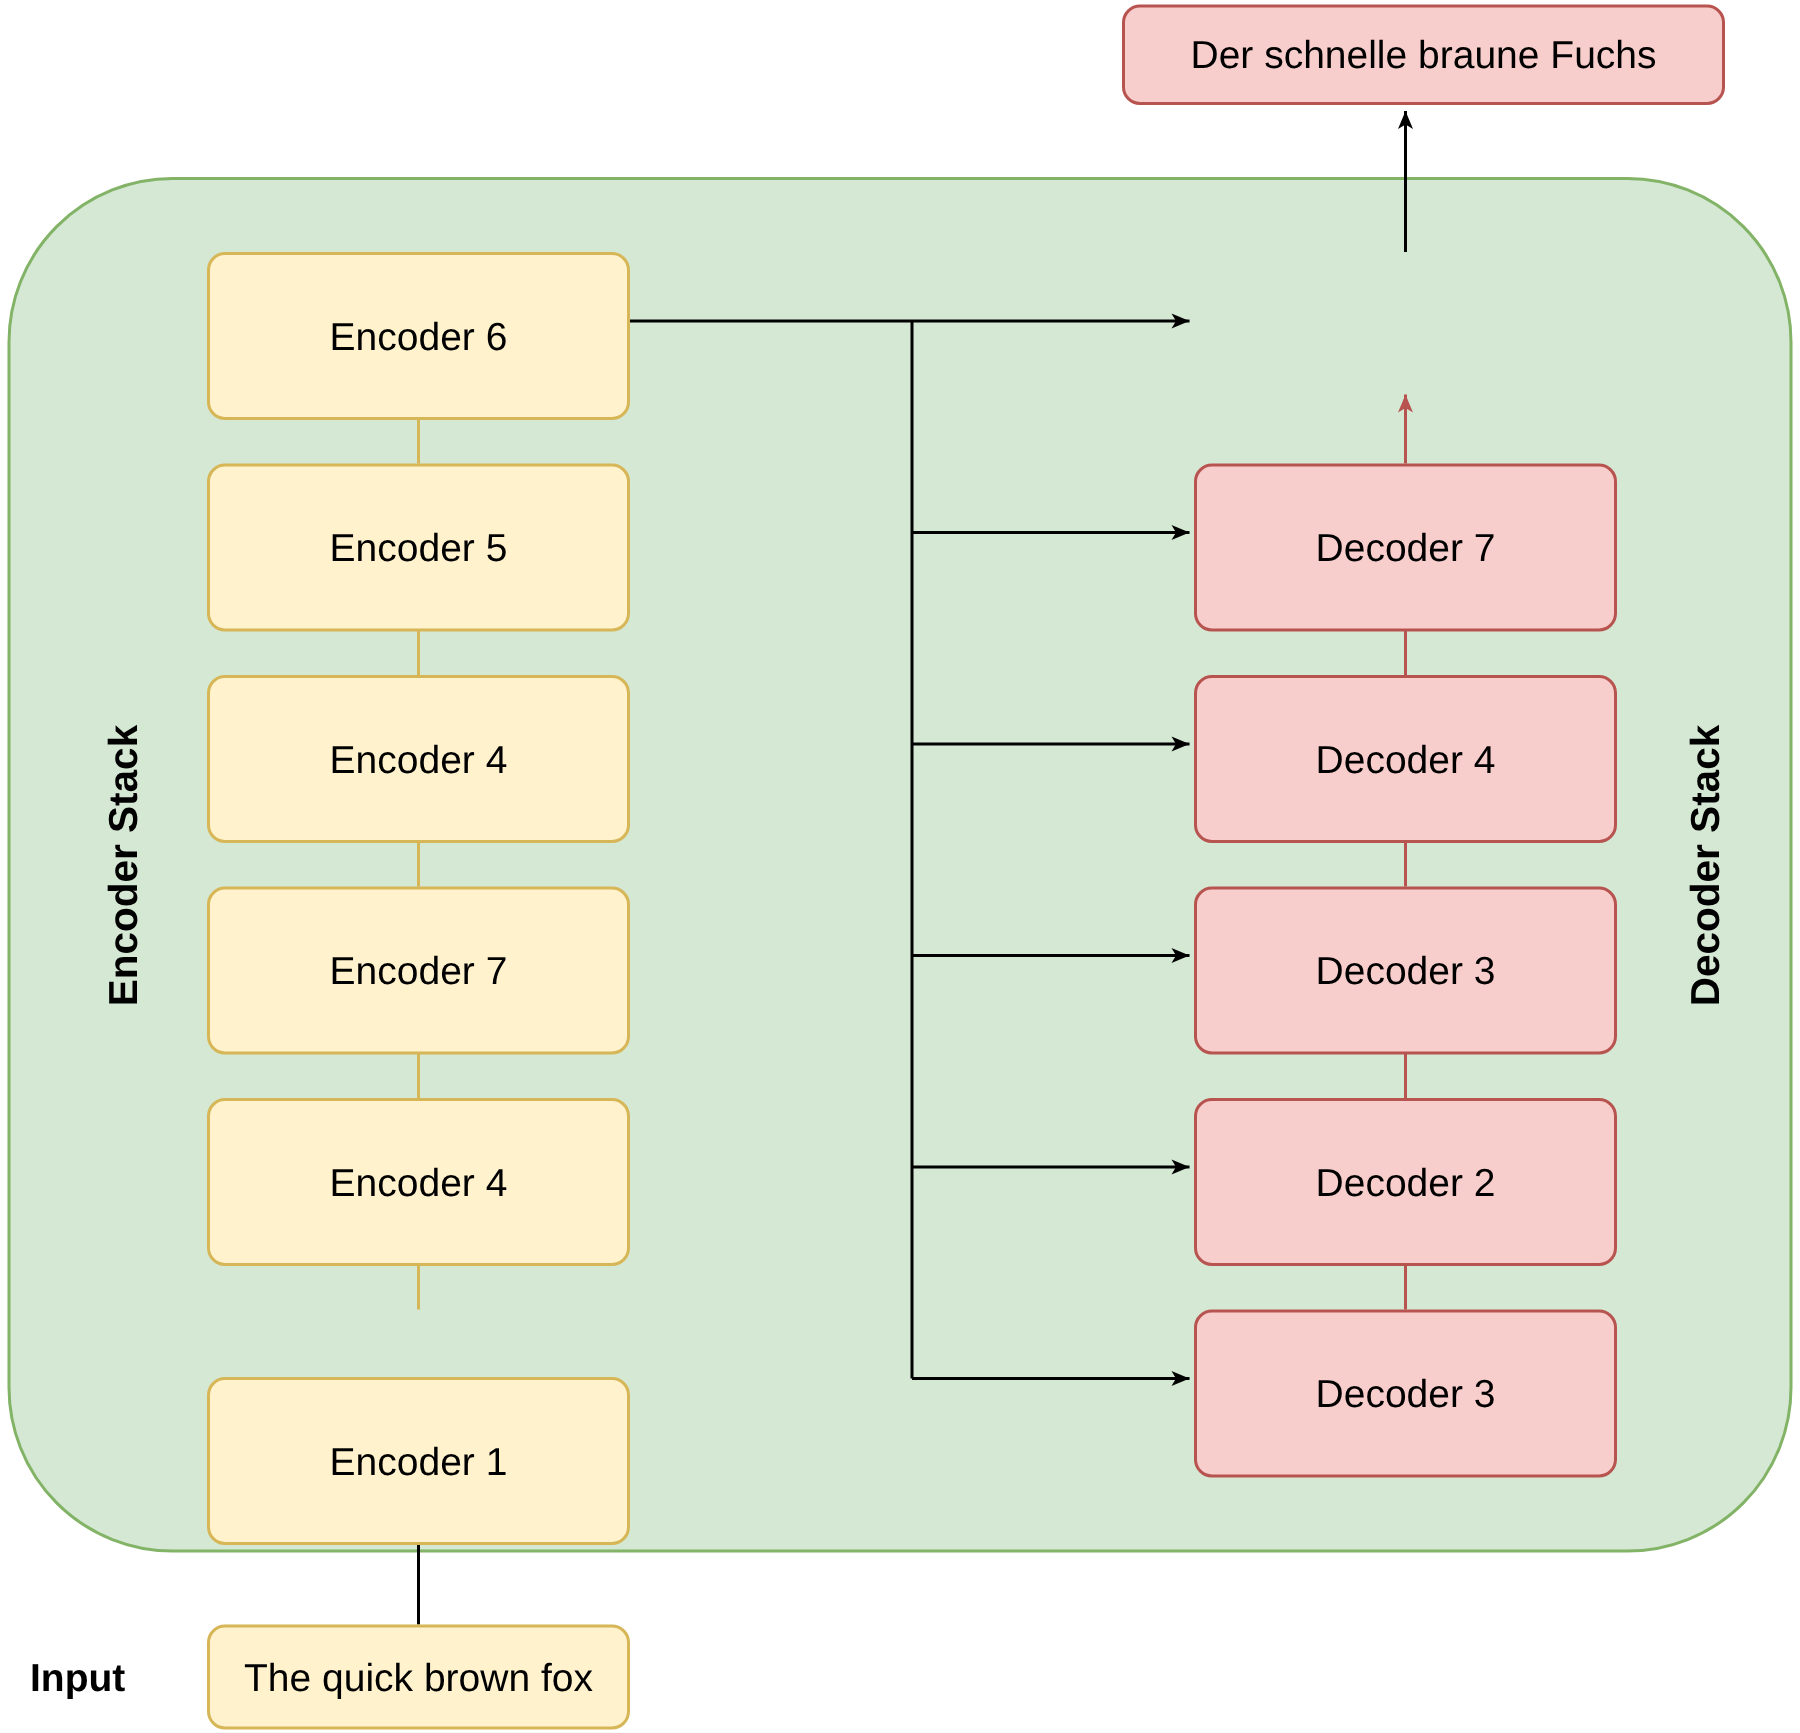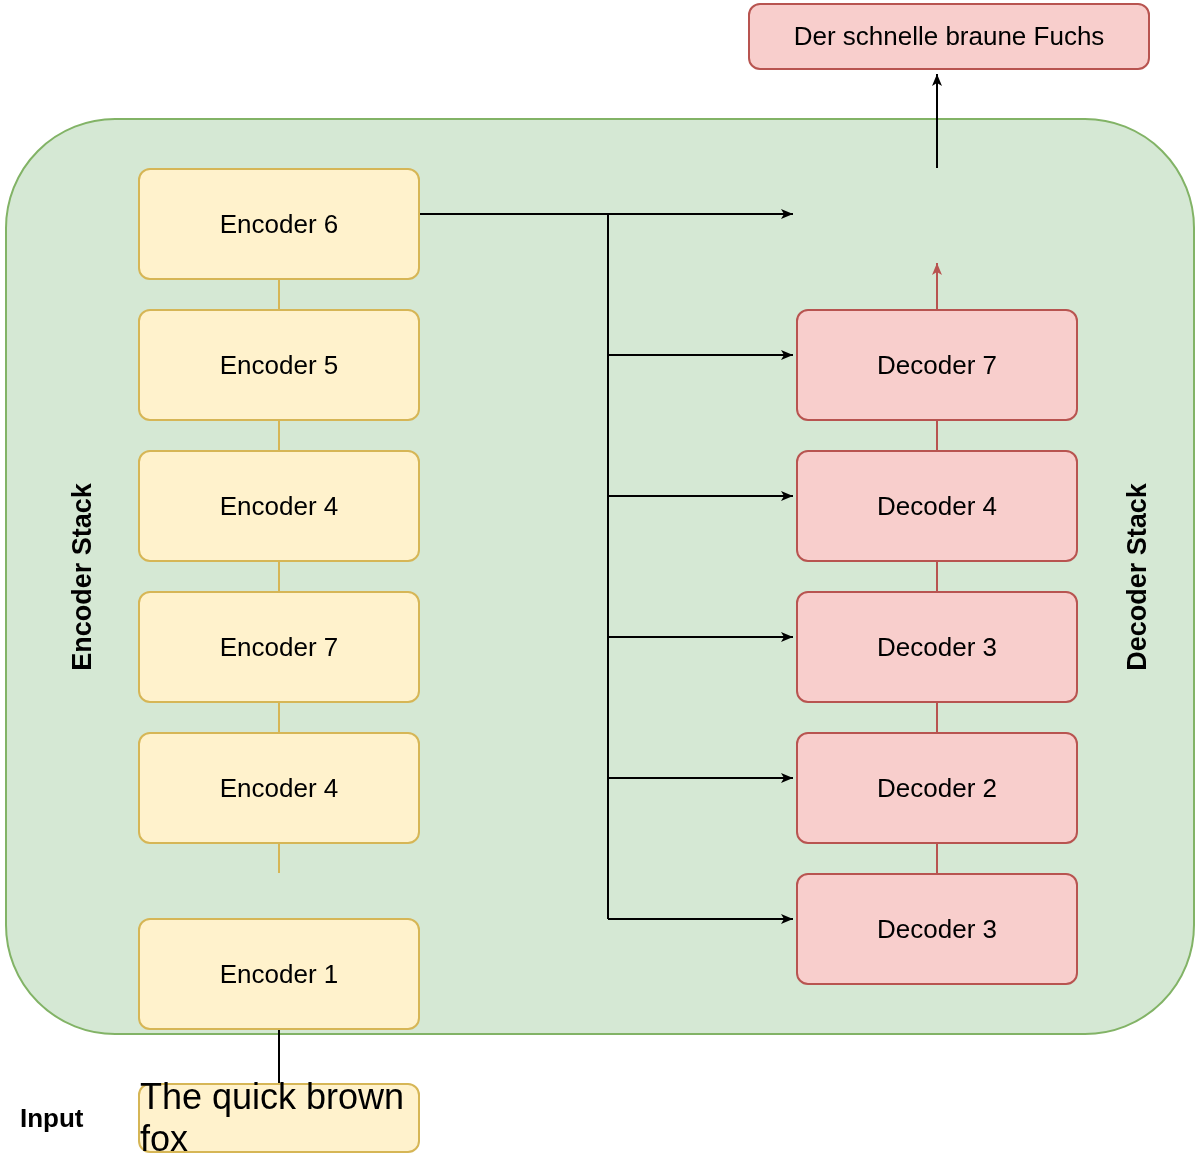--- a/index.html
+++ b/index.html
@@ -69,21 +69,21 @@
   }
 
   .input-box {
     position:absolute;
     left:138px; top:1083px;
     width:282px; height:70px;
     background:var(--encoder-fill);
     border:2px solid var(--encoder-border);
     border-radius:12px;
     display:flex; align-items:center; justify-content:center;
-    font-size:36px;
+    font-size:26px;
     z-index:2;
   }
 
   .input-label {
     position:absolute;
     left:20px; top:1083px;
     width:108px; height:70px;
     line-height:70px;
     text-align:left;
     font-size:26px;

